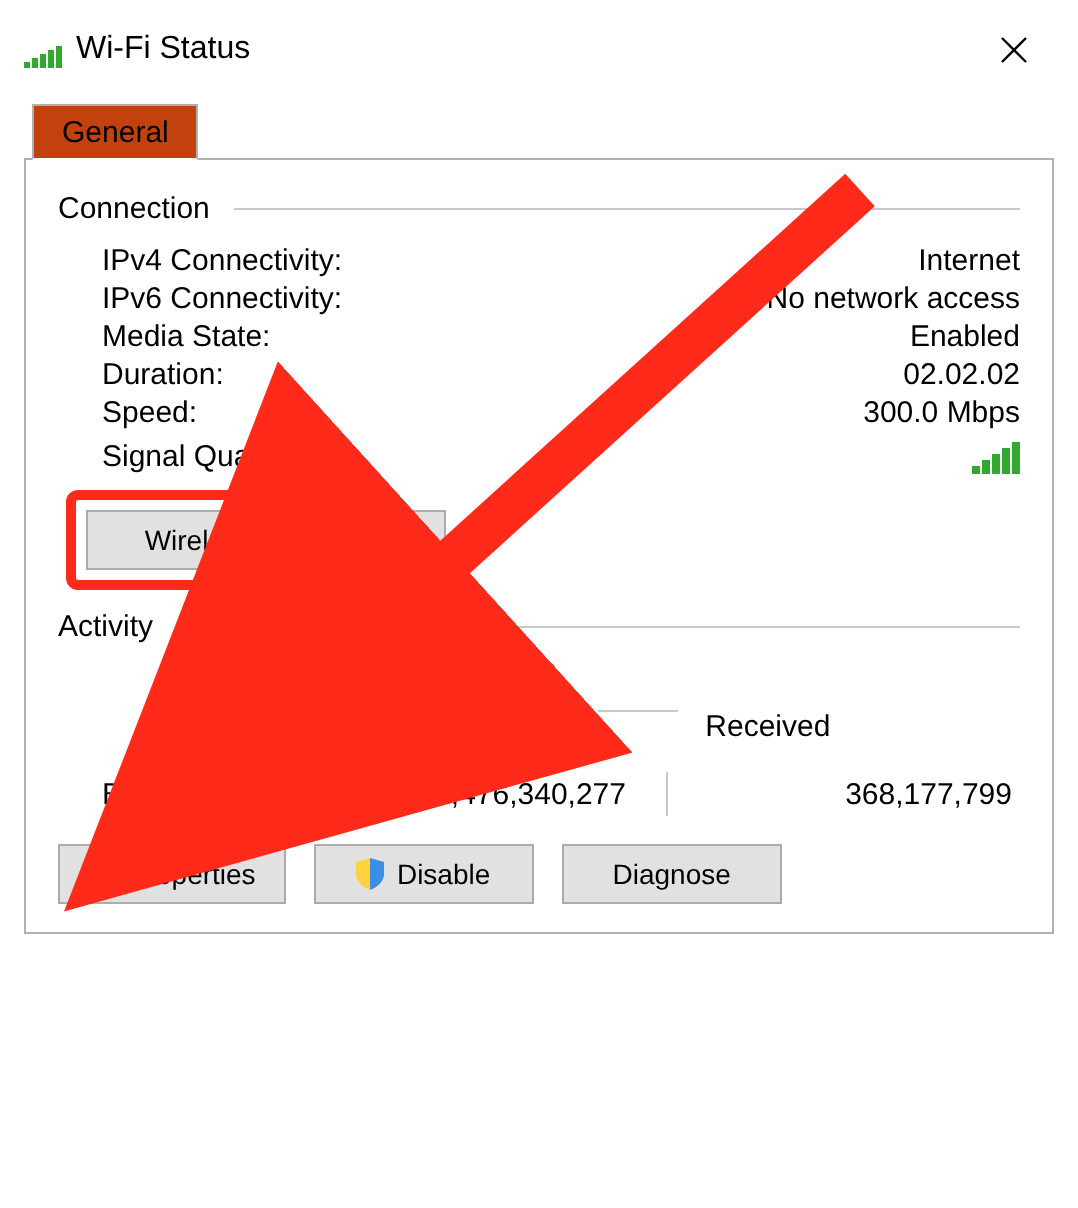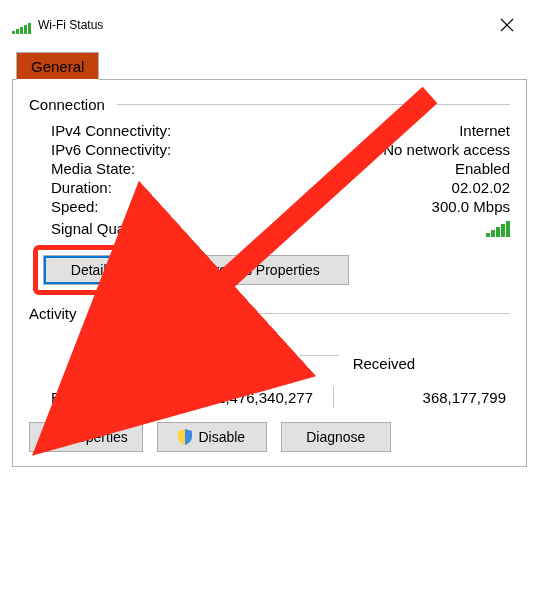--- a/index.html
+++ b/index.html
@@ -13,21 +13,21 @@
   }
   *,*:before,*:after{box-sizing:border-box;}
 
   
   .titlebar{
     display:flex;align-items:center;
     padding:10px 12px 0 12px;
     height:40px;
   }
   .titlebar .title-icon{width:18px;height:18px;margin-right:8px;display:flex;align-items:flex-end;}
-  .titlebar .title-text{font-size:12px;}
+  .titlebar .title-text{font-size:16px;}
   .close-x{
     margin-left:auto;
     width:40px;height:30px;
     display:flex;align-items:center;justify-content:center;
     font-size:18px;color:#000;
     cursor:pointer;
   }
 
   
   .tabstrip{
@@ -173,21 +173,20 @@
       <span class="bars">
         <span class="b1"></span>
           <span class="b2"></span>
           <span class="b3"></span>
           <span class="b4"></span>
           <span class="b5"></span>
       </span>
     </div>
 
     <div class="btnrow">
-      <button class="btn default">Details...</button>
       <button class="btn wide">Wireless Properties</button>
       <div class="highlight" style="left:4px;top:0px;width:140px;height:50px;"></div>
     </div>
   </div>
 
   <div class="group">
     <div class="legend">
       <span>Activity</span>
       <span class="line"></span>
     </div>

